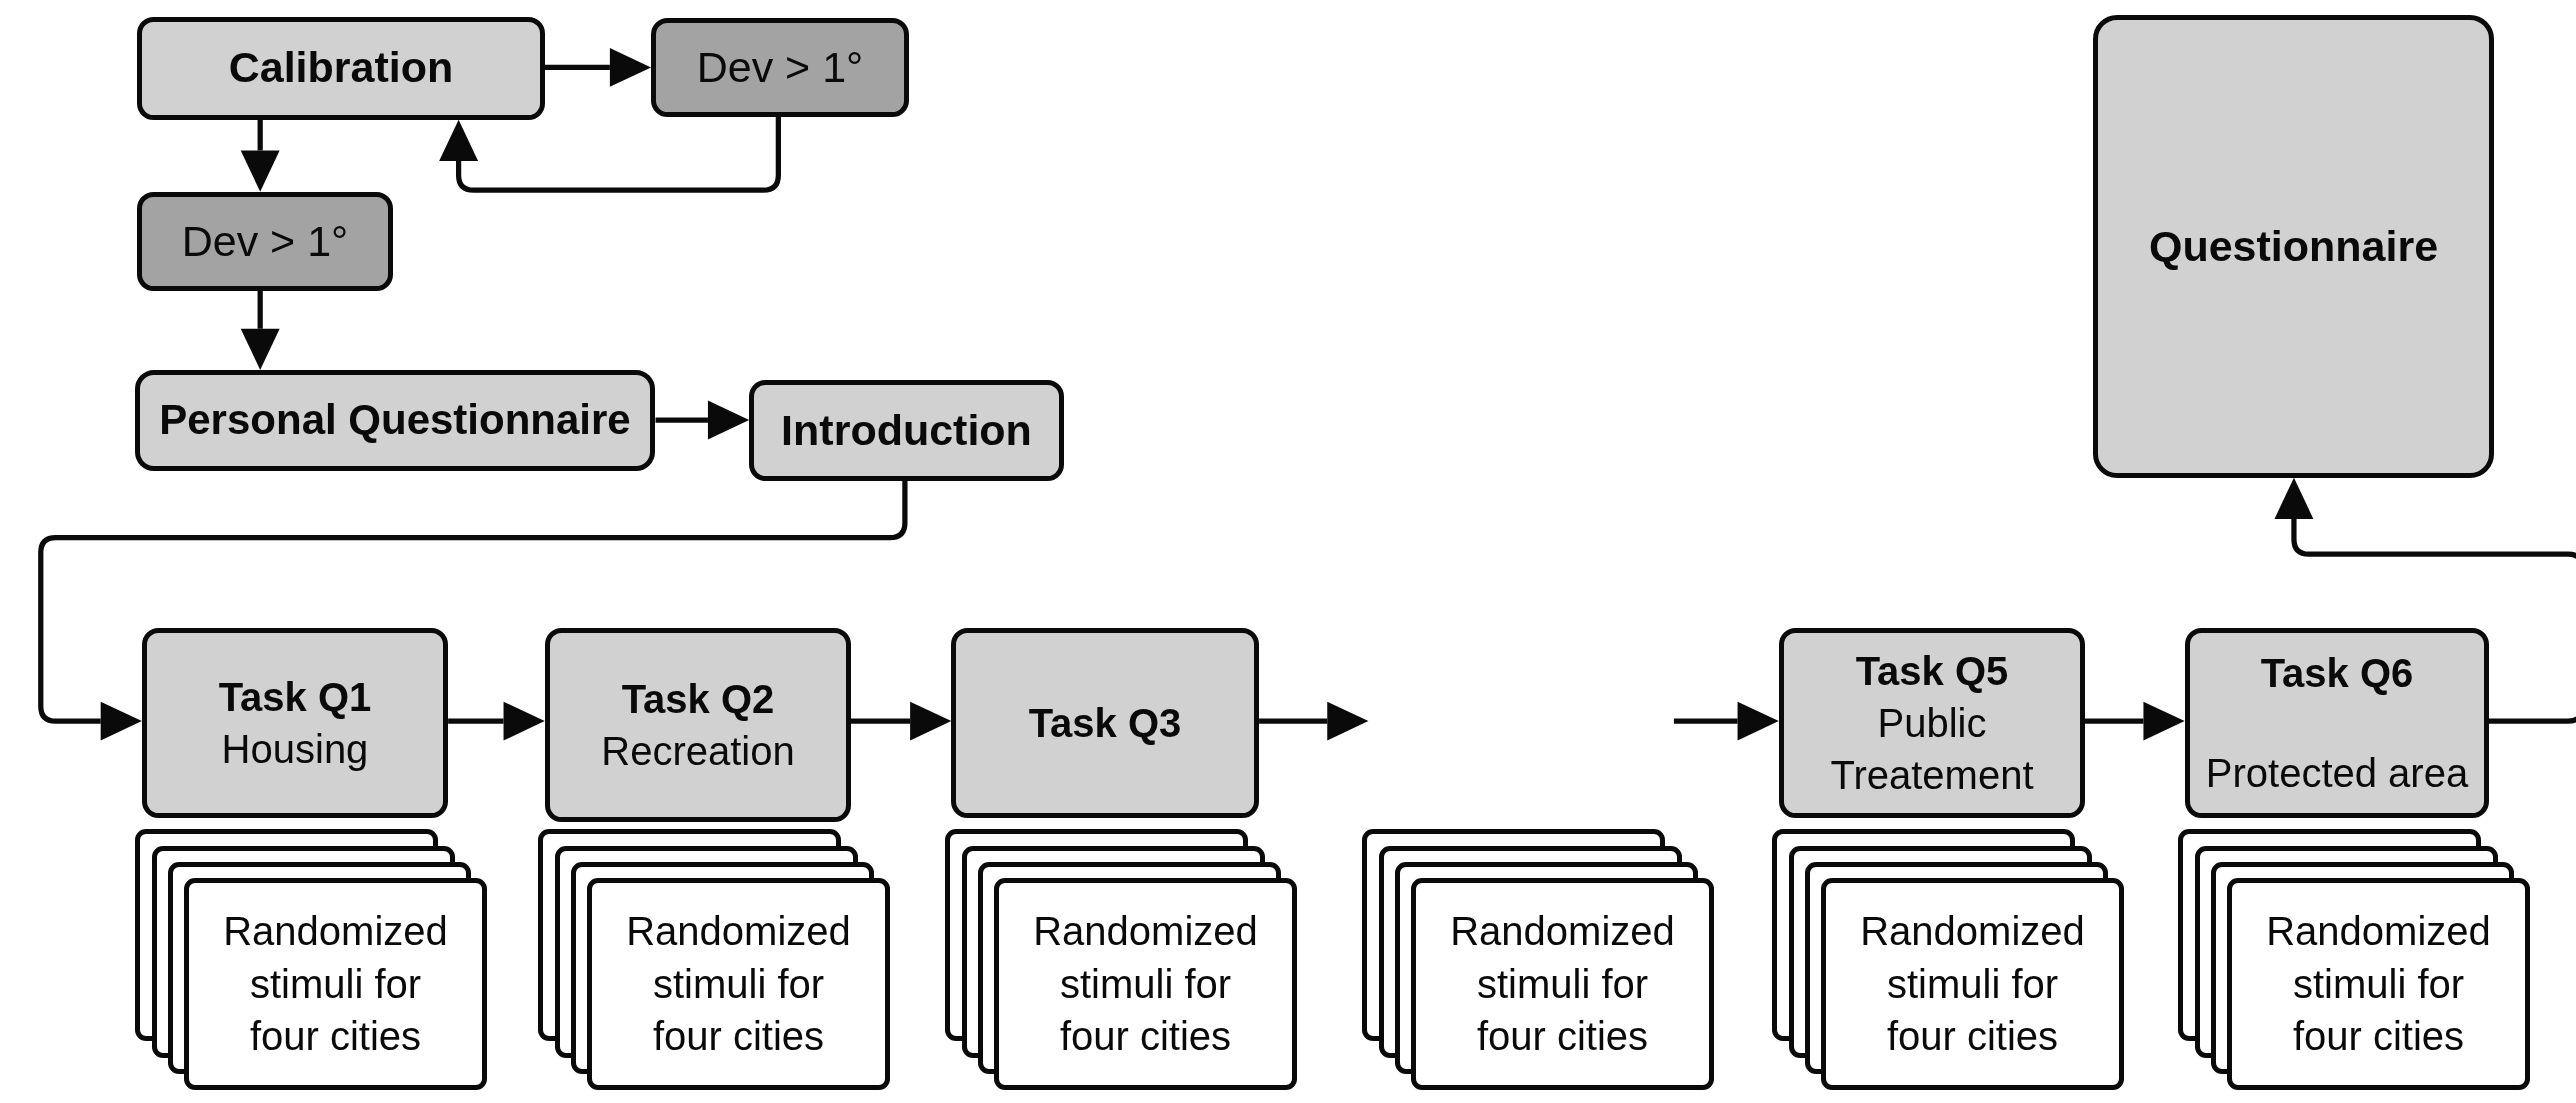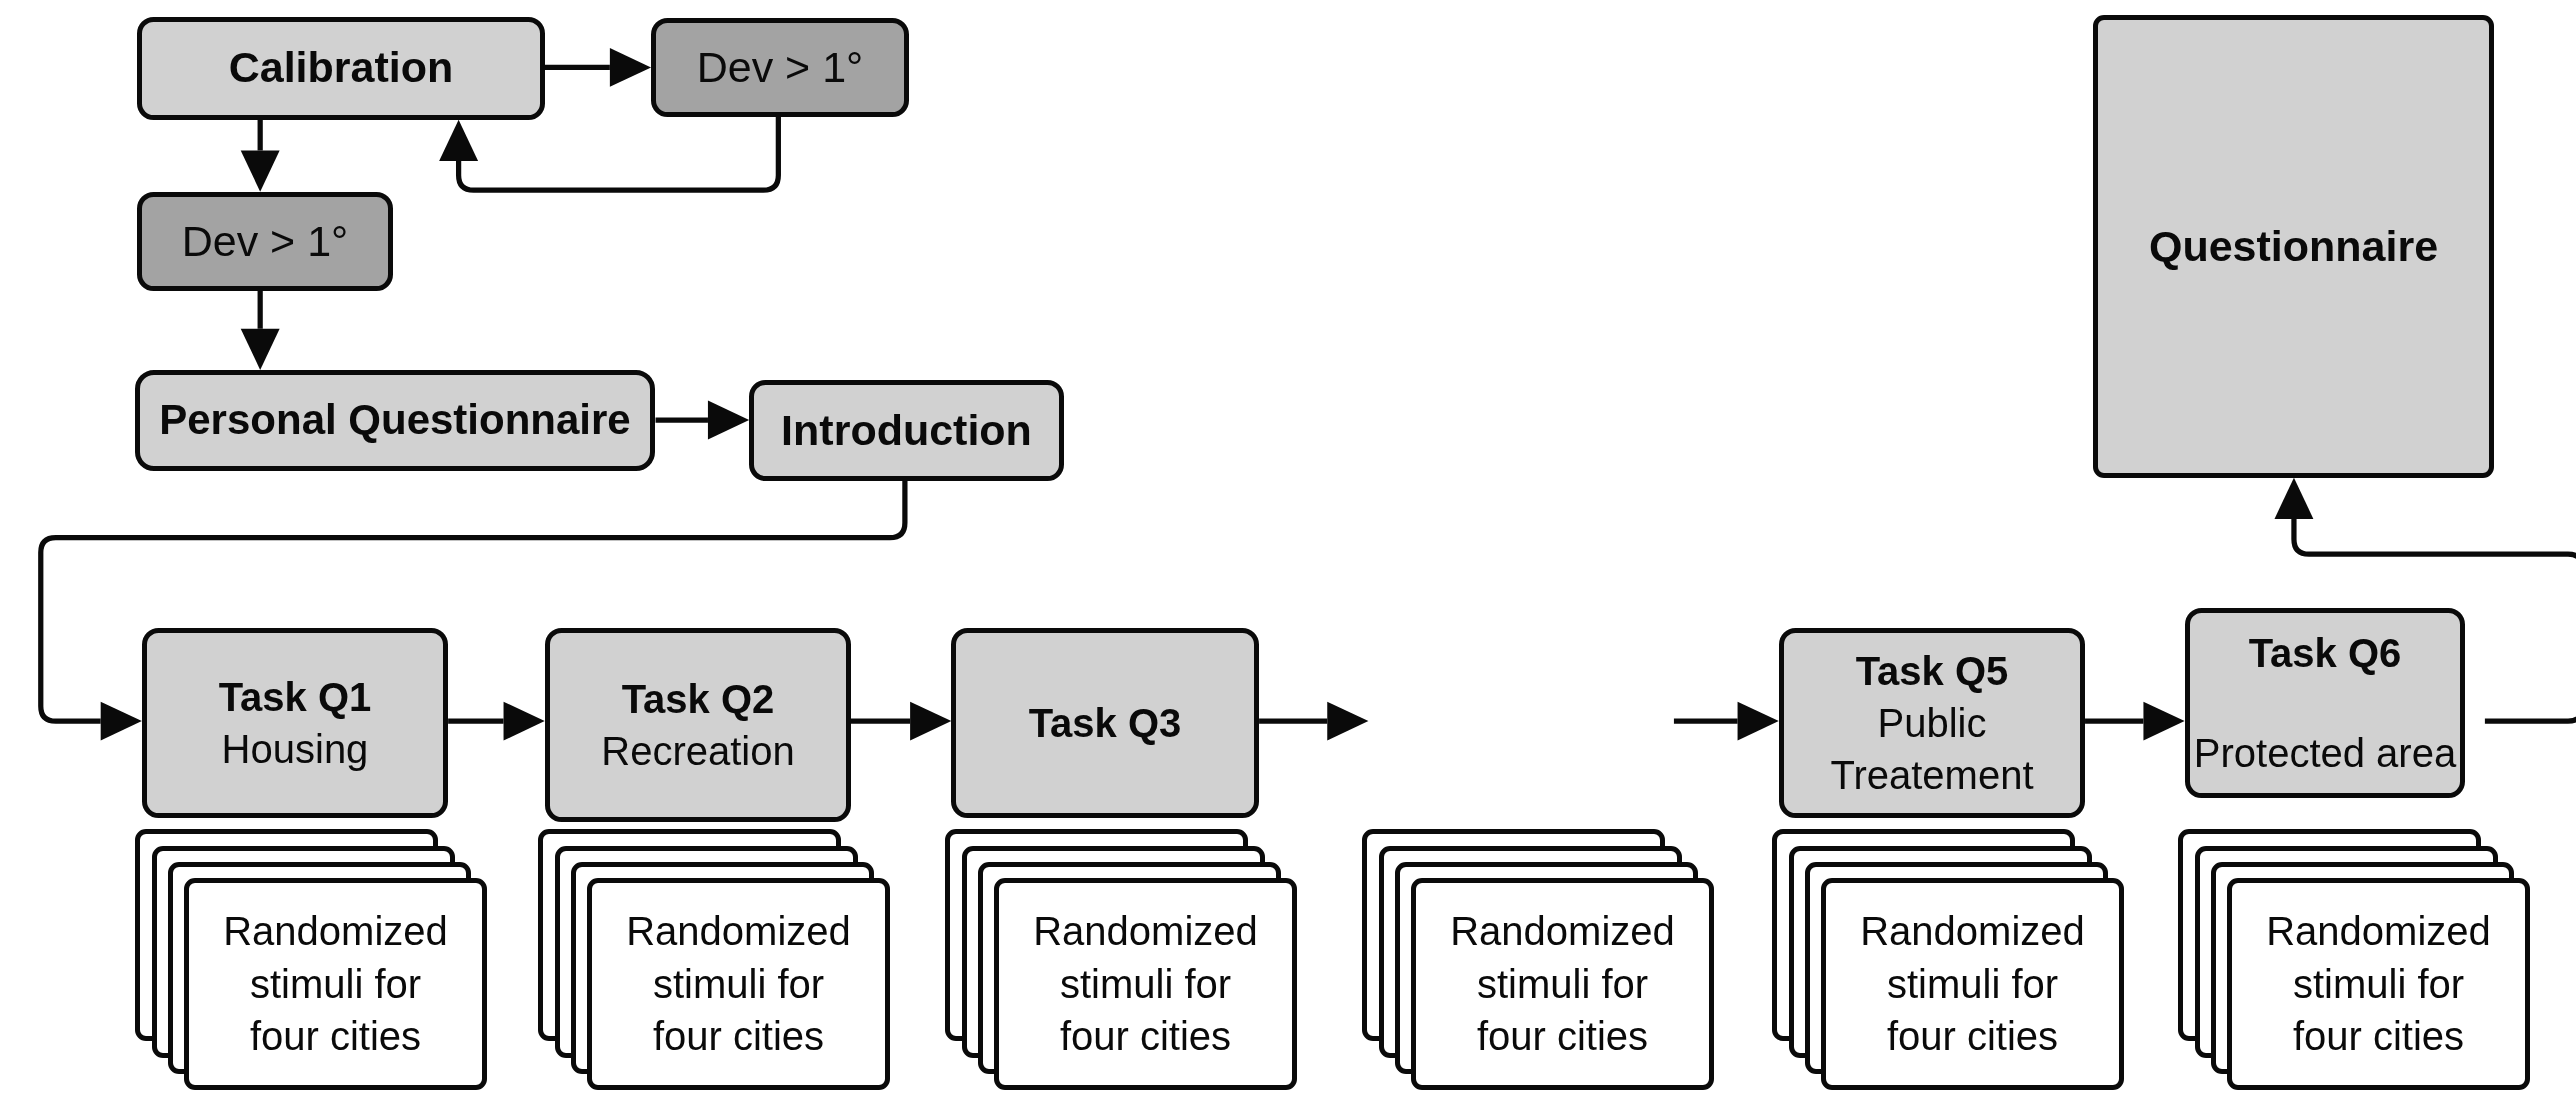--- a/index.html
+++ b/index.html
@@ -123,41 +123,41 @@
   </div>
 
   <div class="node" style="left:107px;top:370px;width:520px;height:101px;border-radius:19px;">
     <span class="label-pq">Personal Questionnaire</span>
   </div>
 
   <div class="node" style="left:721px;top:380px;width:315px;height:101px;">
     <span class="label-bold">Introduction</span>
   </div>
 
-  <div class="node" style="left:2065px;top:15px;width:401px;height:463px;border-radius:11px;">
+  <div class="node" style="left:2065px;top:15px;width:401px;height:463px;border-radius:24px;">
     <span class="label-bold">Questionnaire</span>
   </div>
 
   <div class="node" style="left:114px;top:628px;width:306px;height:190px;">
     <div class="task-title">Task Q1</div>
     <div class="task-sub">Housing</div>
   </div>
   <div class="node" style="left:517px;top:628px;width:306px;height:194px;">
     <div class="task-title">Task Q2</div>
     <div class="task-sub">Recreation</div>
   </div>
   <div class="node" style="left:923px;top:628px;width:308px;height:190px;">
     <div class="task-title">Task Q3</div>
   </div>
   <div class="node" style="left:1751px;top:628px;width:306px;height:190px;">
     <div class="task-title">Task Q5</div>
     <div class="task-sub">Public
 Treatement</div>
   </div>
-  <div class="node" style="left:2157px;top:608px;width:280px;height:190px;gap:48px;">
+  <div class="node" style="left:2157px;top:628px;width:304px;height:190px;gap:48px;">
     <div class="task-title">Task Q6</div>
     <div class="task-sub">Protected area</div>
   </div>
 
   <div class="stack" style="left:107px;top:829px;width:353px;height:261px;">
     <div class="card c0"></div>
     <div class="card c1"></div>
     <div class="card c2"></div>
     <div class="card c3">
       <div class="stim">Randomized

